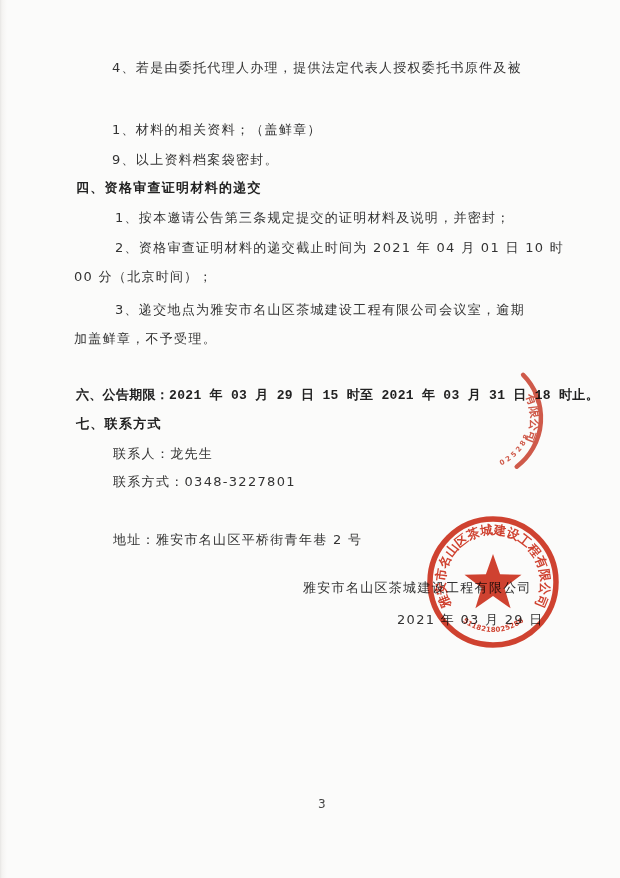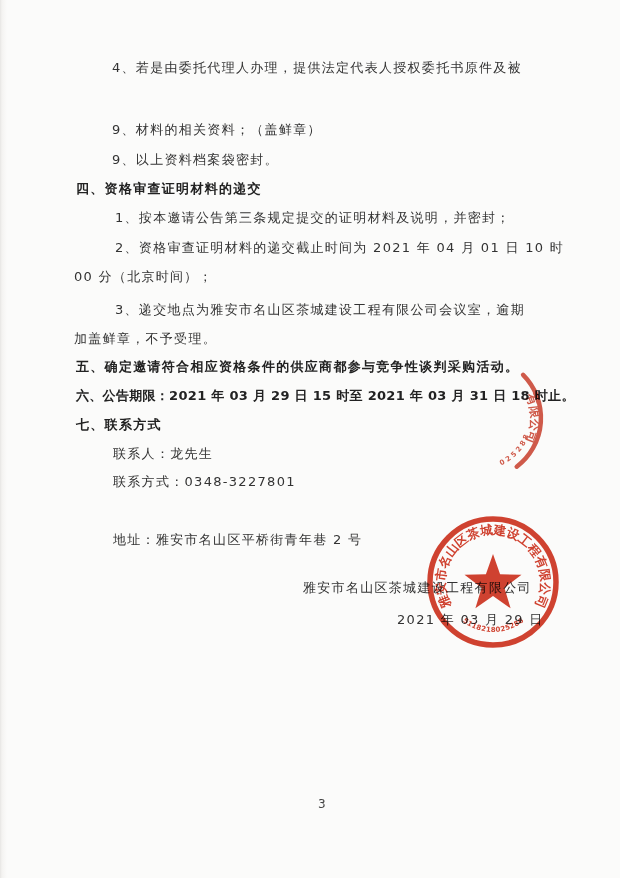--- a/index.html
+++ b/index.html
@@ -10,49 +10,48 @@
   }
   .page{
     position:absolute;inset:0;
     background:linear-gradient(90deg,#e7e6e4 0px,#f4f3f1 2px,#fbfbfa 7px);
   }
   .line{
     position:absolute;
     font-size:13px;letter-spacing:1.3px;line-height:22px;
     color:#333;white-space:nowrap;
   }
-  .bold{font-weight:bold;color:#222;}
+  .bold{font-weight:bold;color:#222;font-family:Liberation Mono, monospace;}
   .tight{letter-spacing:0.3px;}
   .pagenum{
     position:absolute;top:797px;left:318px;
     font-size:12px;color:#444;letter-spacing:0;
   }
   .seal{
     position:absolute;
     mix-blend-mode:multiply;
   }
   .seal-main{left:413px;top:508px;opacity:0.92;}
   .seal-partial{left:408px;top:348px;opacity:0.8;}
   .seal-text{font-family:"DejaVu Sans",sans-serif;font-weight:bold;}
 </style>
 </head>
 <body>
 
 <div class="page">
 
   <div class="line" style="left:112px;top:57px">4、若是由委托代理人办理，提供法定代表人授权委托书原件及被</div>
-  <div class="line" style="left:112px;top:119px">9、材料的相关资料；（盖鲜章）</div>
+  <div class="line" style="left:112px;top:119px">1、材料的相关资料；（盖鲜章）</div>
   <div class="line" style="left:112px;top:149px">9、以上资料档案袋密封。</div>
   <div class="line bold" style="left:76px;top:178px">四、资格审查证明材料的递交</div>
   <div class="line" style="left:115px;top:207px">1、按本邀请公告第三条规定提交的证明材料及说明，并密封；</div>
   <div class="line" style="left:115px;top:237px">2、资格审查证明材料的递交截止时间为 2021 年 04 月 01 日 10 时</div>
   <div class="line" style="left:74px;top:266px">00 分（北京时间）；</div>
   <div class="line" style="left:115px;top:299px">3、递交地点为雅安市名山区茶城建设工程有限公司会议室，逾期</div>
   <div class="line" style="left:74px;top:328px">加盖鲜章，不予受理。</div>
-  <div class="line bold" style="left:76px;top:356px">五、确定邀请符合相应资格条件的供应商都参与竞争性谈判采购活动。</div>
   <div class="line bold tight" style="left:76px;top:385px">六、公告期限：2021 年 03 月 29 日 15 时至 2021 年 03 月 31 日 18 时止。</div>
   <div class="line bold" style="left:76px;top:414px">七、联系方式</div>
   <div class="line" style="left:113px;top:443px">联系人：龙先生</div>
   <div class="line" style="left:113px;top:471px">联系方式：0348-3227801</div>
   <div class="line" style="left:113px;top:529px">地址：雅安市名山区平桥街青年巷 2 号</div>
 
   <div class="line" style="left:303px;top:577px">雅安市名山区茶城建设工程有限公司</div>
   <div class="line" style="left:397px;top:609px">2021 年 03 月 29 日</div>
 
   <div class="pagenum">3</div>

